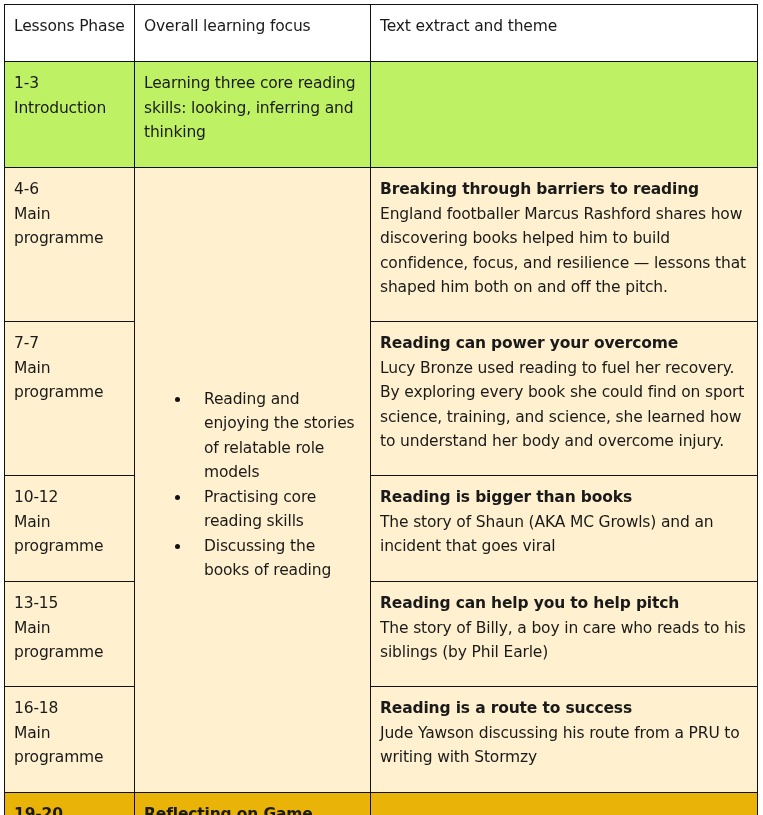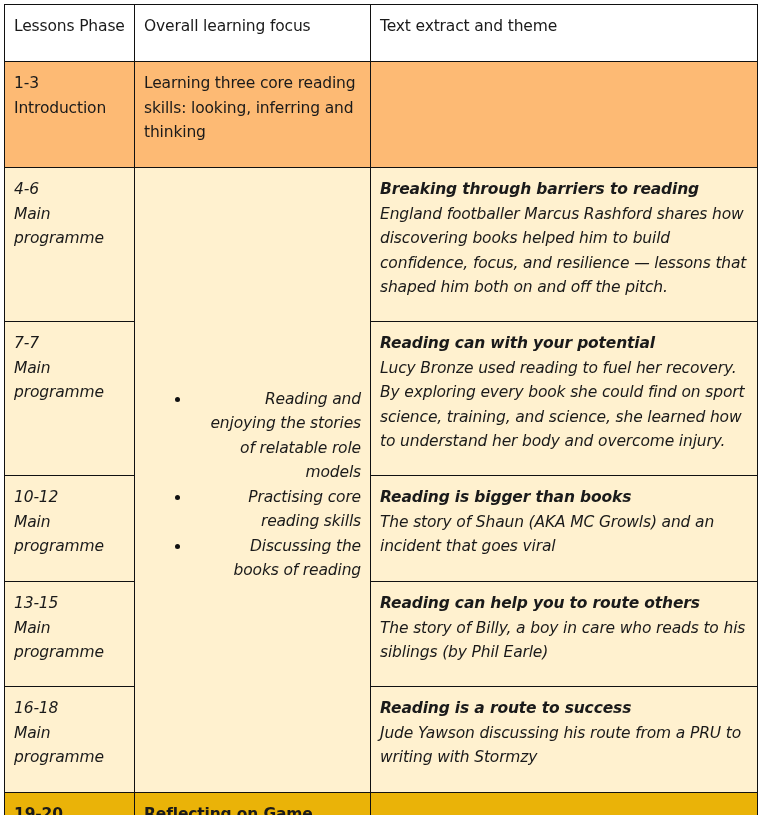--- a/index.html
+++ b/index.html
@@ -28,38 +28,37 @@
     border: 1.5px solid #111;
     vertical-align: top;
     padding: 9px 9px 0 9px;
     overflow: hidden;
     letter-spacing: -0.15px;
   }
   col.c1 { width: 130px; }
   col.c2 { width: 236px; }
   col.c3 { width: 387px; }
   tr.r-head td { background: #ffffff; height: 47px; }
-  tr.r-intro td { background: #fdba74; height: 96px; }
-  tr.r-main td { background: #fff1cf; font-style: italic; }
+  tr.r-intro td { background: #bef264; height: 96px; }
+  tr.r-main td { background: #fff1cf; }
   tr.r-conc td { background: #eab308; height: 71px; font-weight: bold; }
   tr.h146 td { height: 144px; }
   tr.h98 td { height: 96px; }
   tr.h97 td { height: 95px; }
   .theme {
     font-weight: bold;
     display: block;
   }
   .focus-cell {
     vertical-align: middle !important;
   }
   ul.focus-list {
     margin: 0;
     padding: 0 0 0 60px;
     list-style: none;
-    text-align: right;
   }
   ul.focus-list li {
     position: relative;
   }
   ul.focus-list li::before {
     content: "";
     position: absolute;
     left: -29px;
     top: 10px;
     width: 5px;
@@ -111,21 +110,21 @@
         <span>England footballer Marcus Rashford shares how discovering books helped him to build confidence, focus, and resilience — lessons that shaped him both on and off the pitch.</span>
       </td>
     </tr>
 
     <tr class="r-main h146">
       <td>
         <span class="line">7-7</span>
         <span class="line">Main programme</span>
       </td>
       <td>
-        <span class="theme">Reading can with your potential</span>
+        <span class="theme">Reading can power your overcome</span>
         <span>Lucy Bronze used reading to fuel her recovery. By exploring every book she could find on sport science, training, and science, she learned how to understand her body and overcome injury.</span>
       </td>
     </tr>
 
     <tr class="r-main h98">
       <td>
         <span class="line">10-12</span>
         <span class="line">Main programme</span>
       </td>
       <td>
@@ -133,21 +132,21 @@
         <span>The story of Shaun (AKA MC Growls) and an incident that goes viral</span>
       </td>
     </tr>
 
     <tr class="r-main h97">
       <td>
         <span class="line">13-15</span>
         <span class="line">Main programme</span>
       </td>
       <td>
-        <span class="theme">Reading can help you to route others</span>
+        <span class="theme">Reading can help you to help pitch</span>
         <span>The story of Billy, a boy in care who reads to his siblings (by Phil Earle)</span>
       </td>
     </tr>
 
     <tr class="r-main h98">
       <td>
         <span class="line">16-18</span>
         <span class="line">Main programme</span>
       </td>
       <td>

